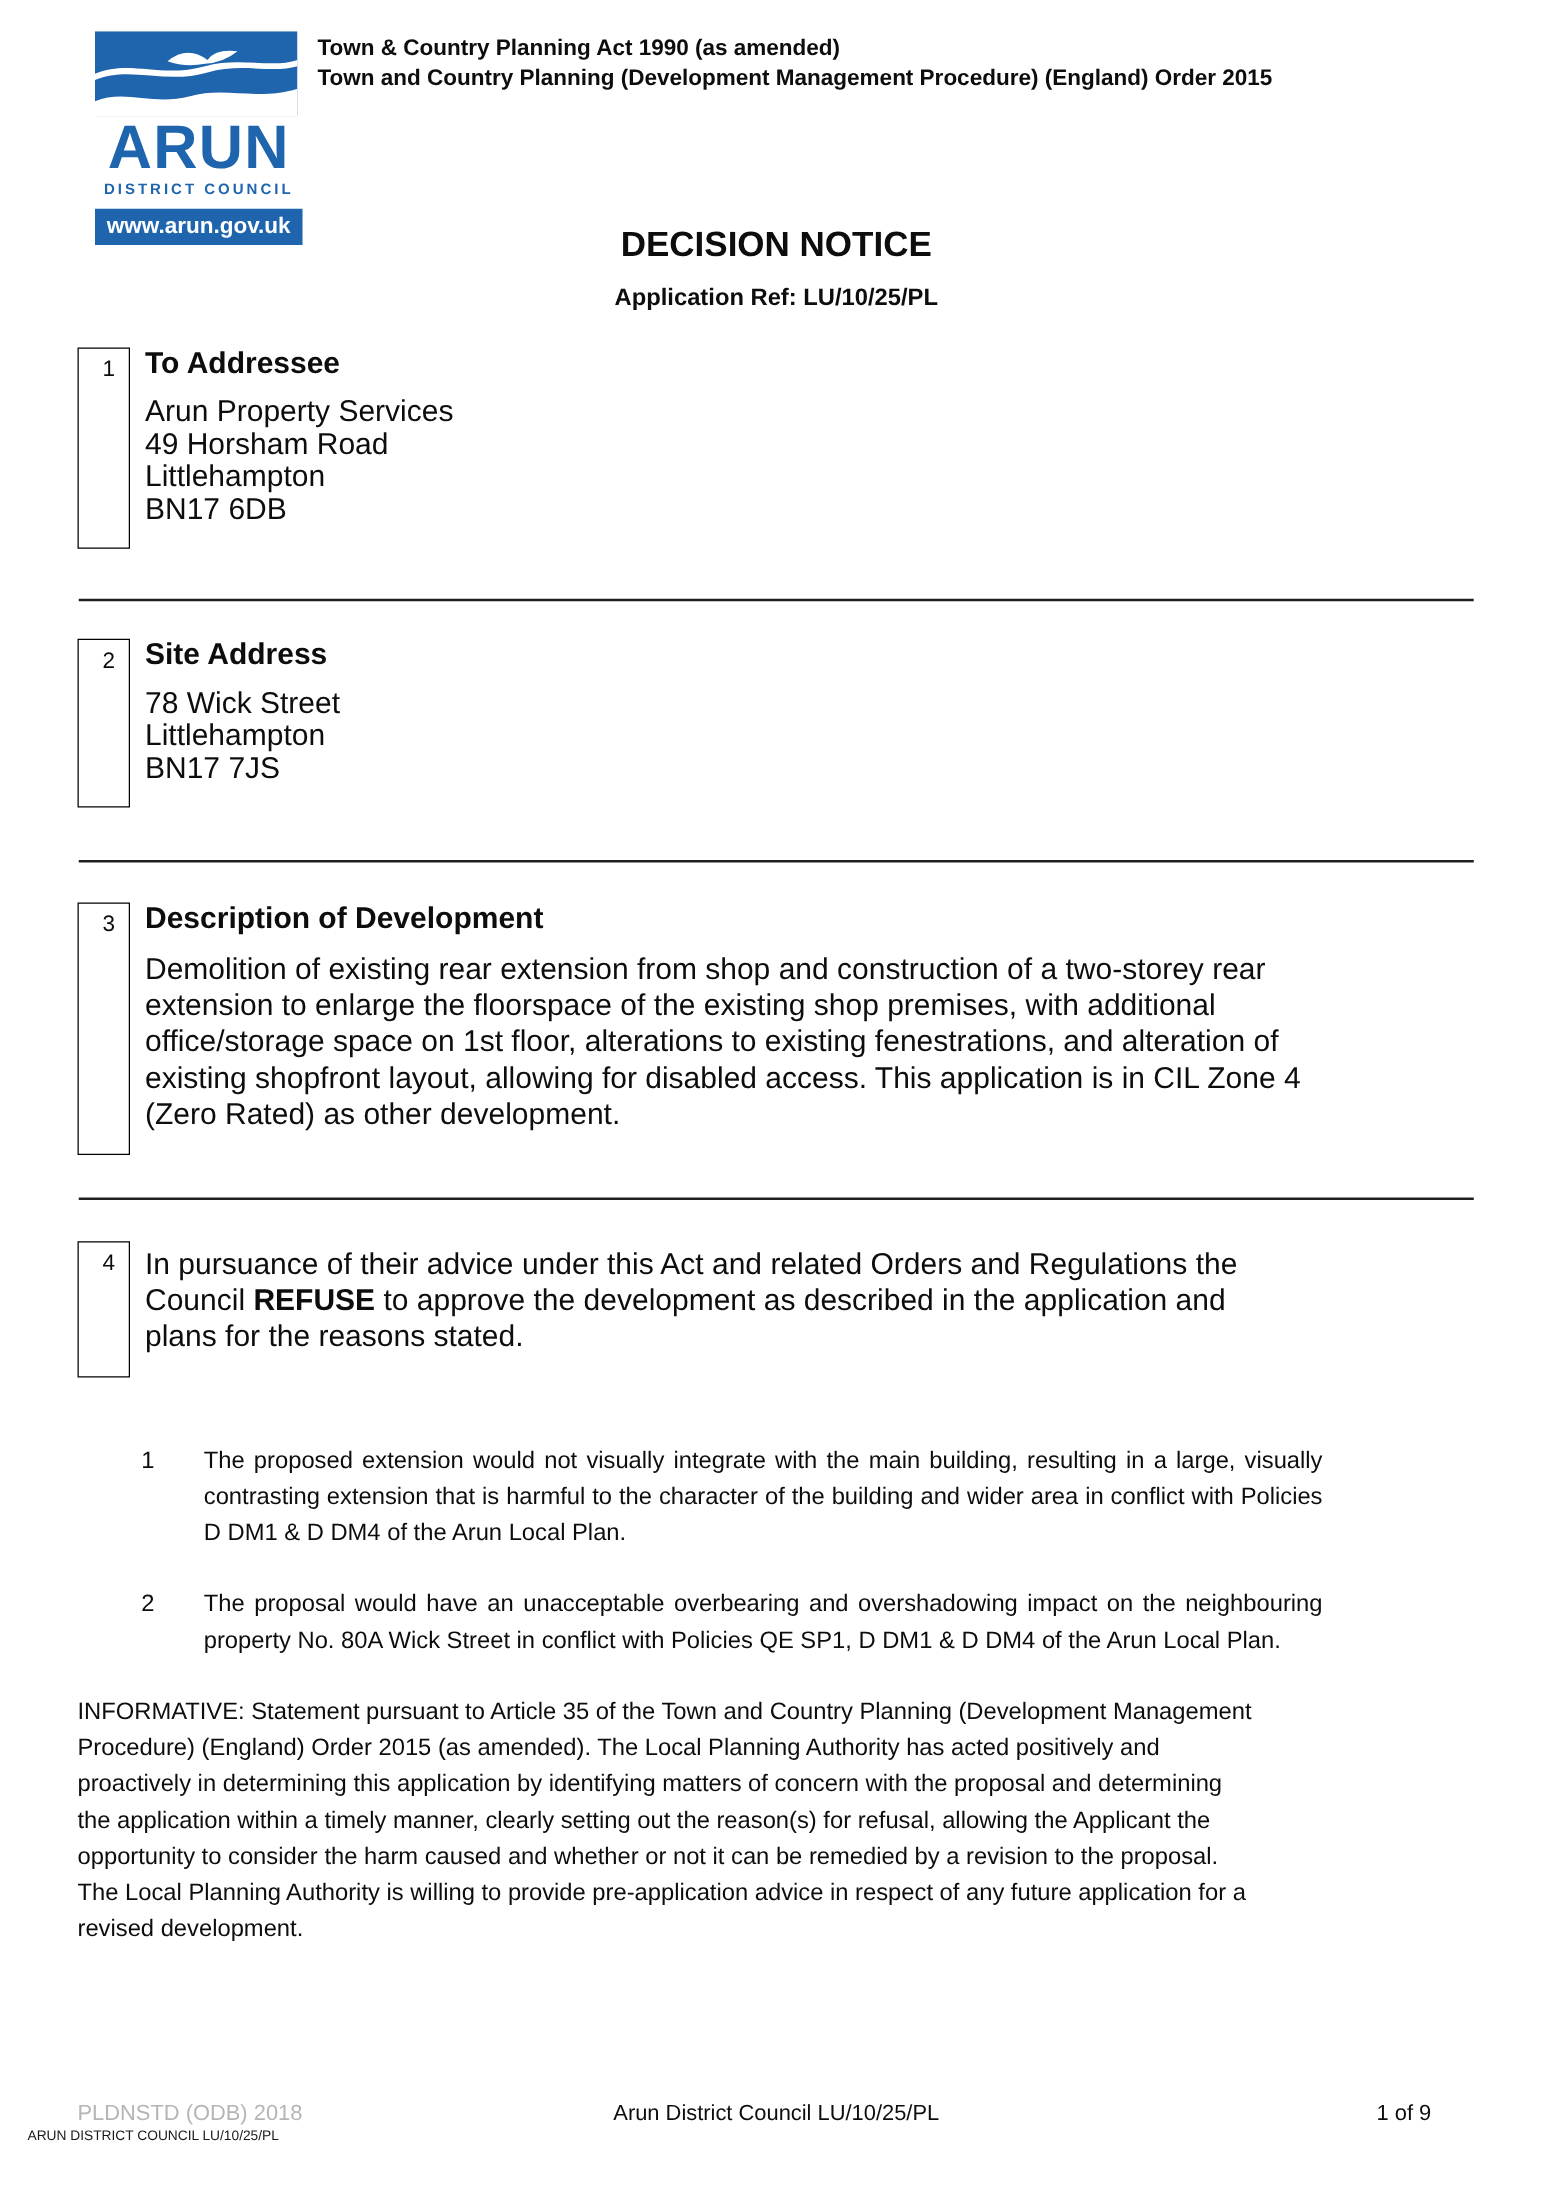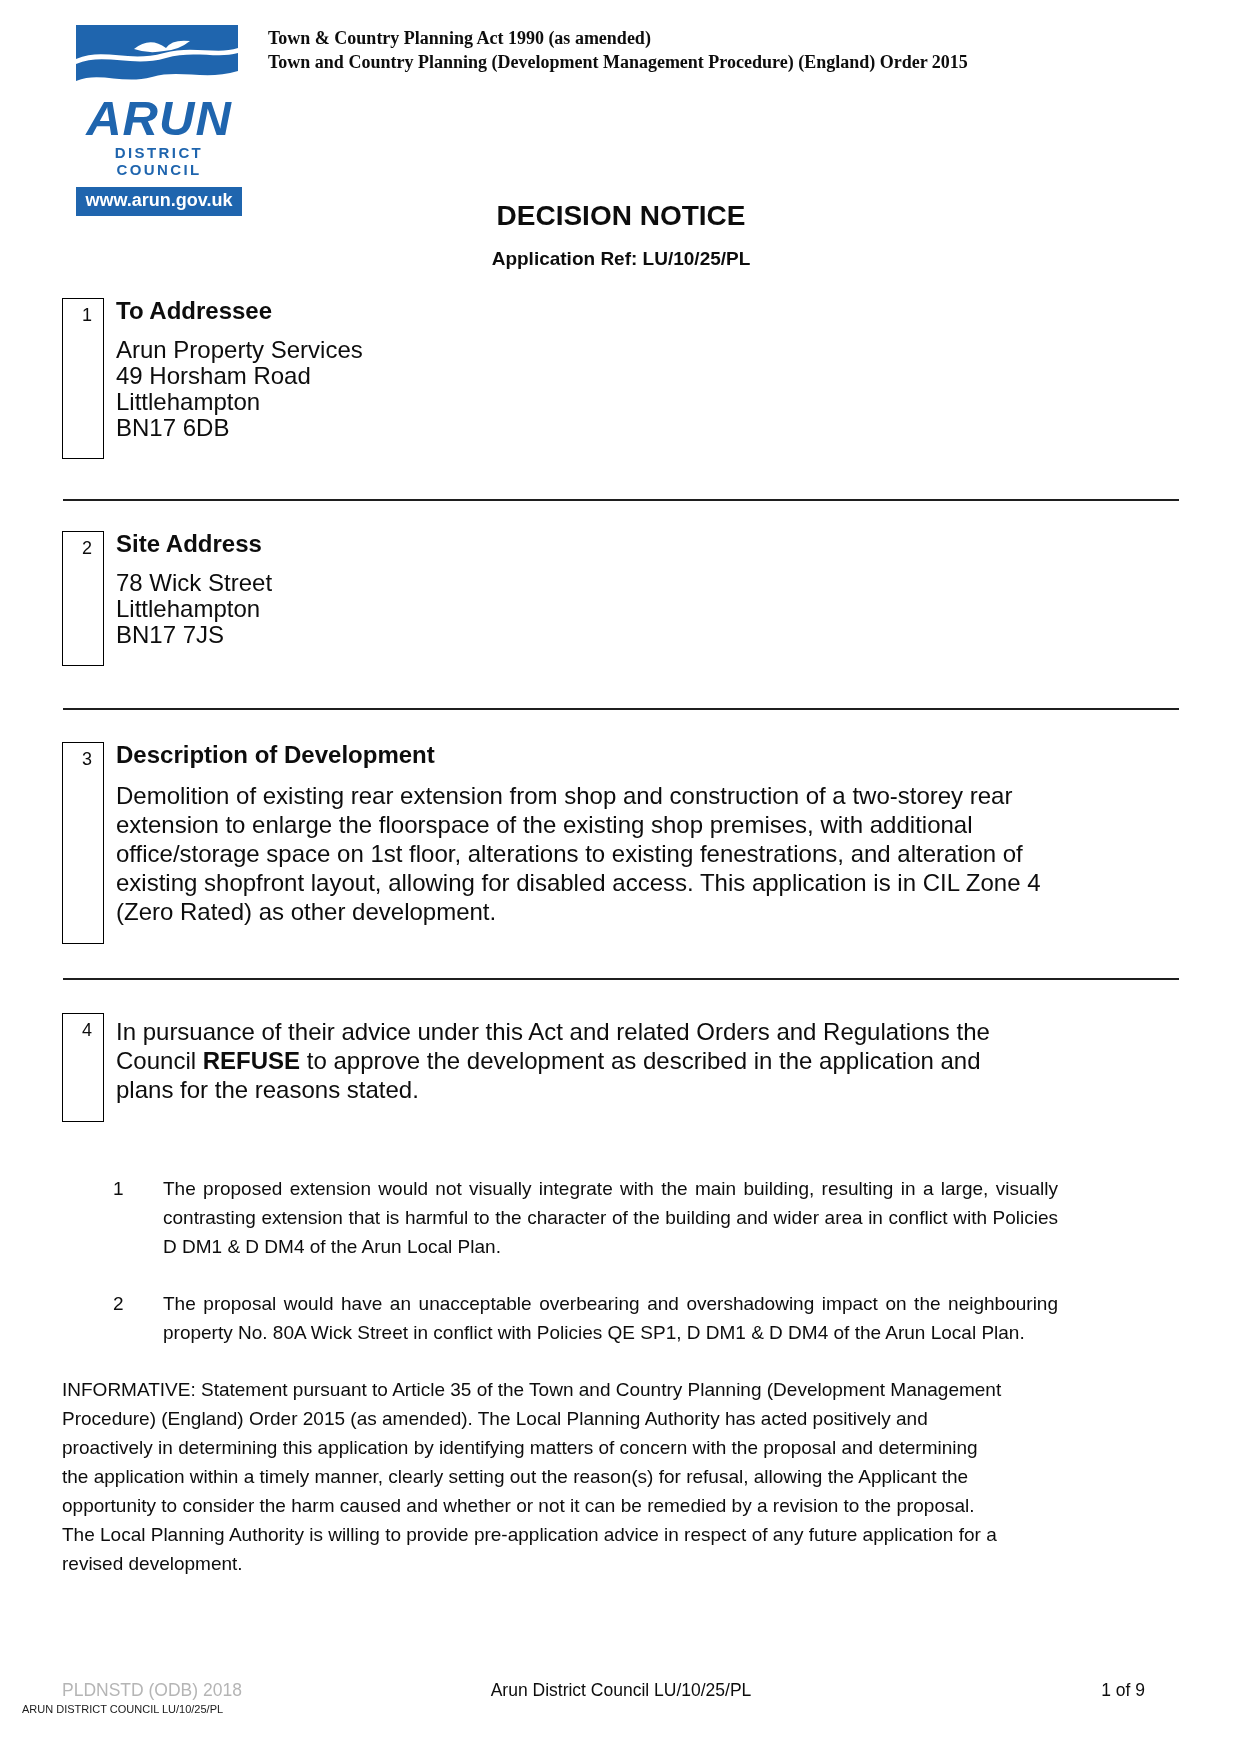--- a/index.html
+++ b/index.html
@@ -5,24 +5,24 @@
   :root { --blue:#1f65ae; --ink:#0d0d0d; }
   * { margin:0; padding:0; box-sizing:border-box; }
   html,body { width:1240px; height:1755px; background:#ffffff; }
   body { font-family:"Liberation Sans","DejaVu Sans",sans-serif; color:var(--ink); position:relative; overflow:hidden; }
   .page { position:absolute; inset:0; padding:25px 60px 0 62px; }
 
   
   .header { display:flex; margin-left:14px; }
   .logo { width:166px; flex:none; }
   .logo-img { display:block; width:162px; height:68px; }
-  .logo-name { color:var(--blue); font-weight:bold; font-size:49px; line-height:46px; letter-spacing:1px; text-align:center; margin-top:2px;font-style:italic; }
-  .logo-sub { color:var(--blue); font-weight:bold; font-size:15px; letter-spacing:2.4px; text-align:center; margin-top:3px; }
+  .logo-name { color:var(--blue); font-weight:bold; font-size:49px; line-height:46px; letter-spacing:1px; text-align:center; margin-top:2px; }
+  .logo-sub { color:var(--blue); font-weight:bold; font-size:12px; letter-spacing:2.4px; text-align:center; margin-top:3px; }
   .logo-web { background:var(--blue); color:#fff; font-weight:bold; font-size:18px; text-align:center; padding:3px 0 5px; margin-top:9px; }
-  .header-text { margin-left:26px; padding-top:2px; font-size:18px; font-weight:bold; line-height:23.5px; width:790px;font-family:Liberation Serif, serif; }
+  .header-text { margin-left:12px; padding-top:2px; font-size:18px; font-weight:bold; line-height:23.5px; width:790px; }
   .app-type { margin-top:22px; }
 
   
   .notice-title { text-align:center; font-weight:bold; font-size:28px; margin-top:-16px; }
   .app-ref { text-align:center; font-weight:bold; font-size:19px; margin-top:16px; }
 
   
   .section { display:flex; }
   .num-box { width:42px; flex:none; border:1px solid #000; font-size:18px; padding:6px 11px 0 0; text-align:right; }
   .section-body { margin-left:12px; padding-bottom:18px; font-size:24px; }

